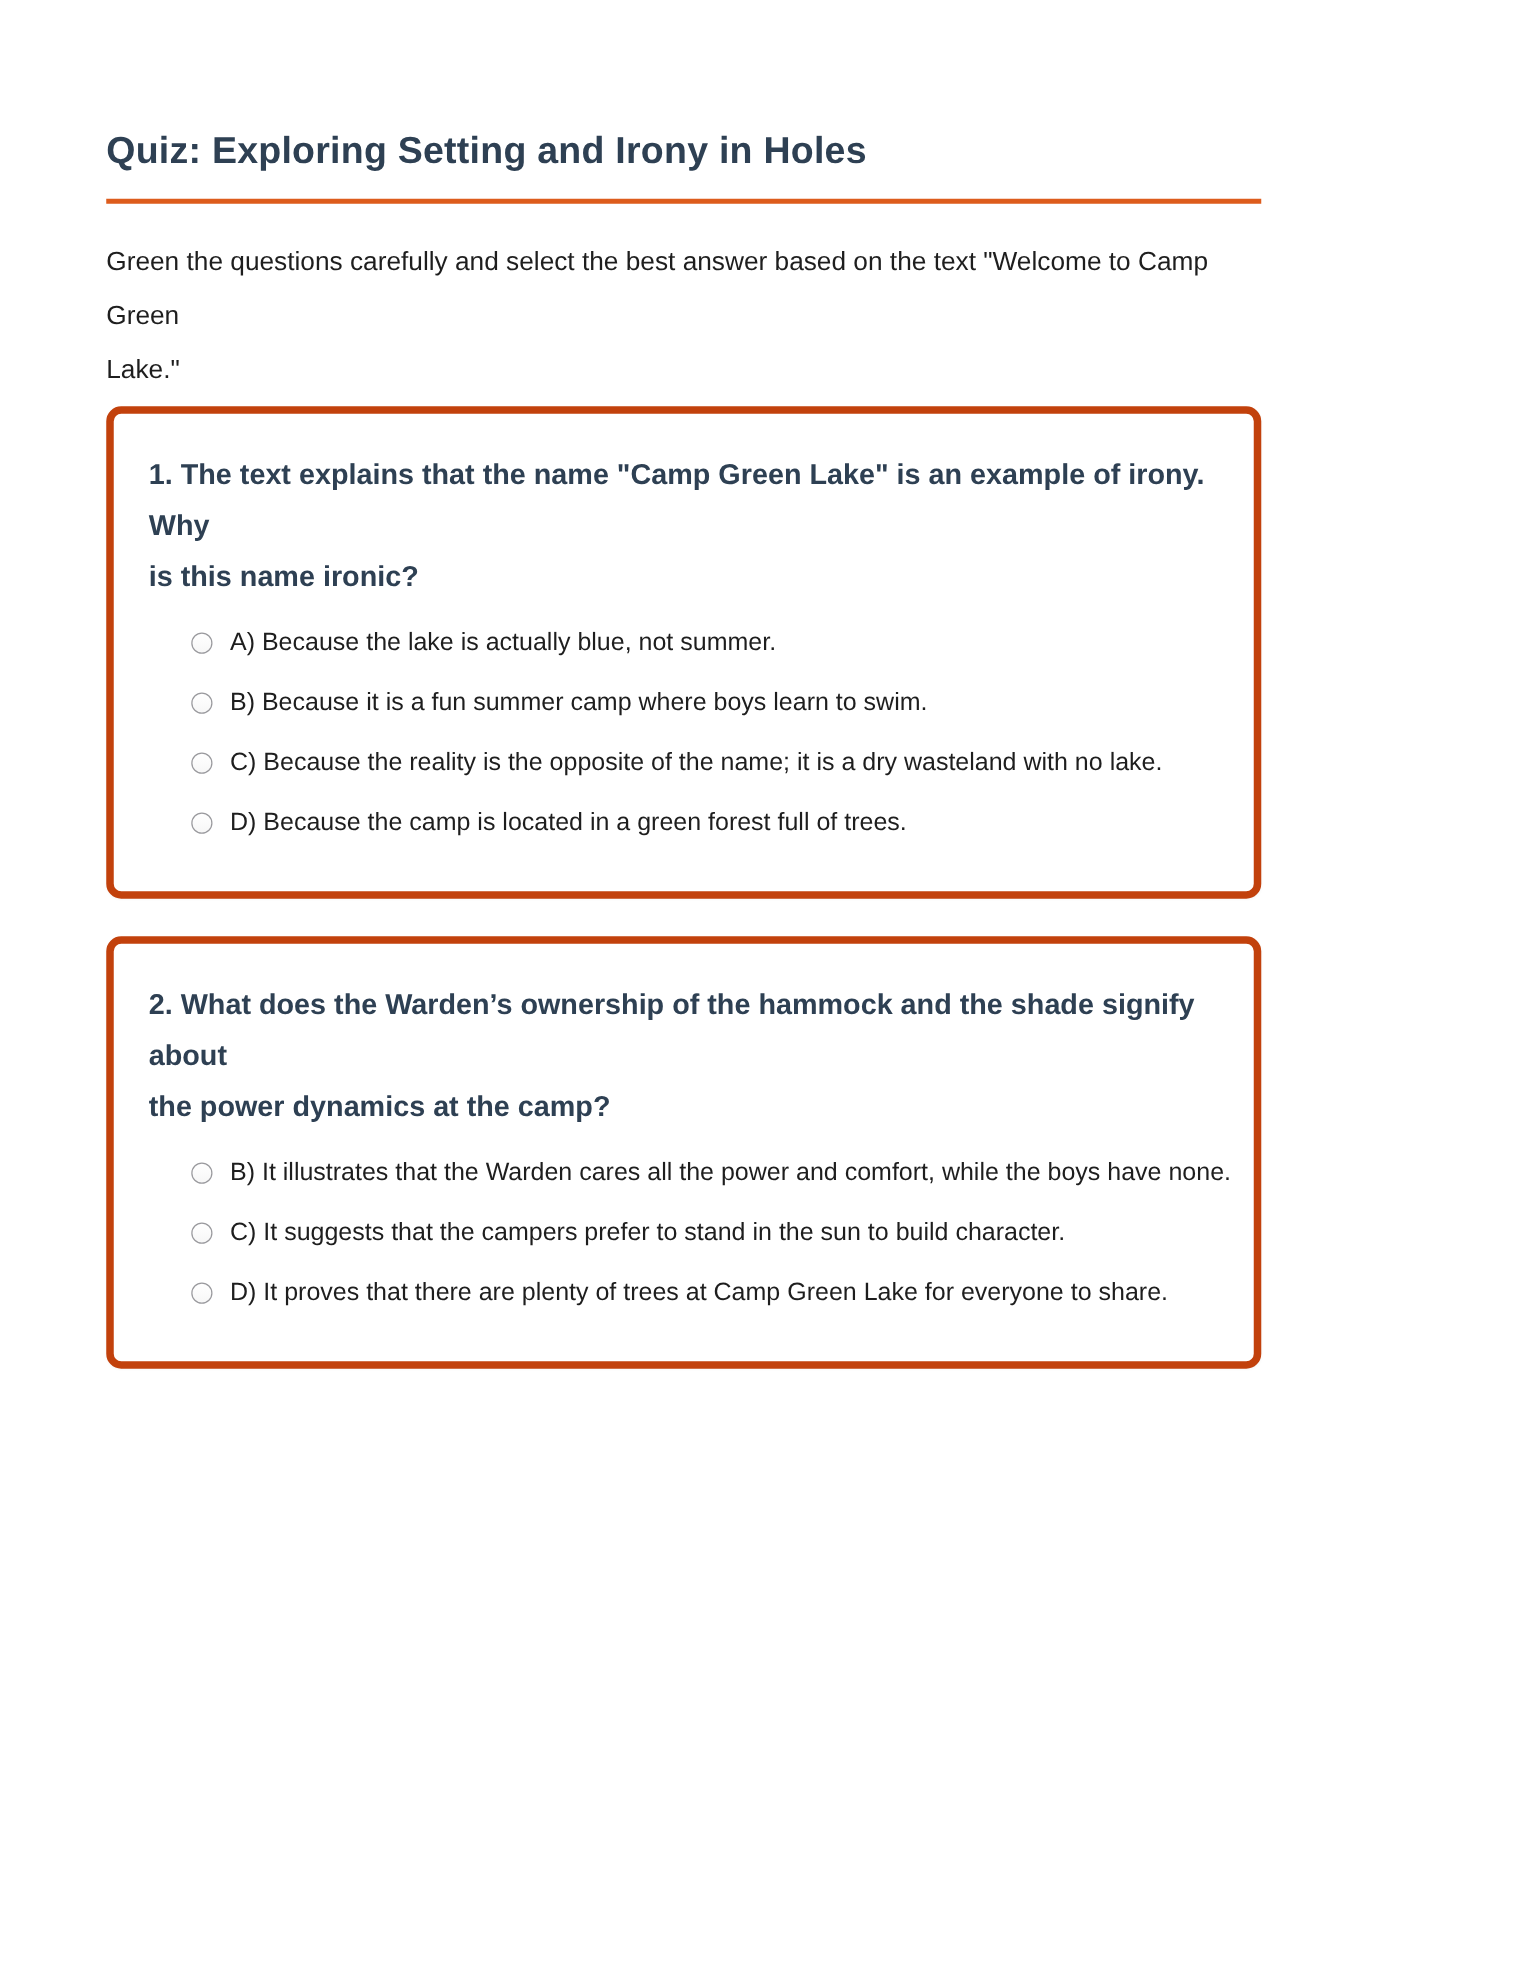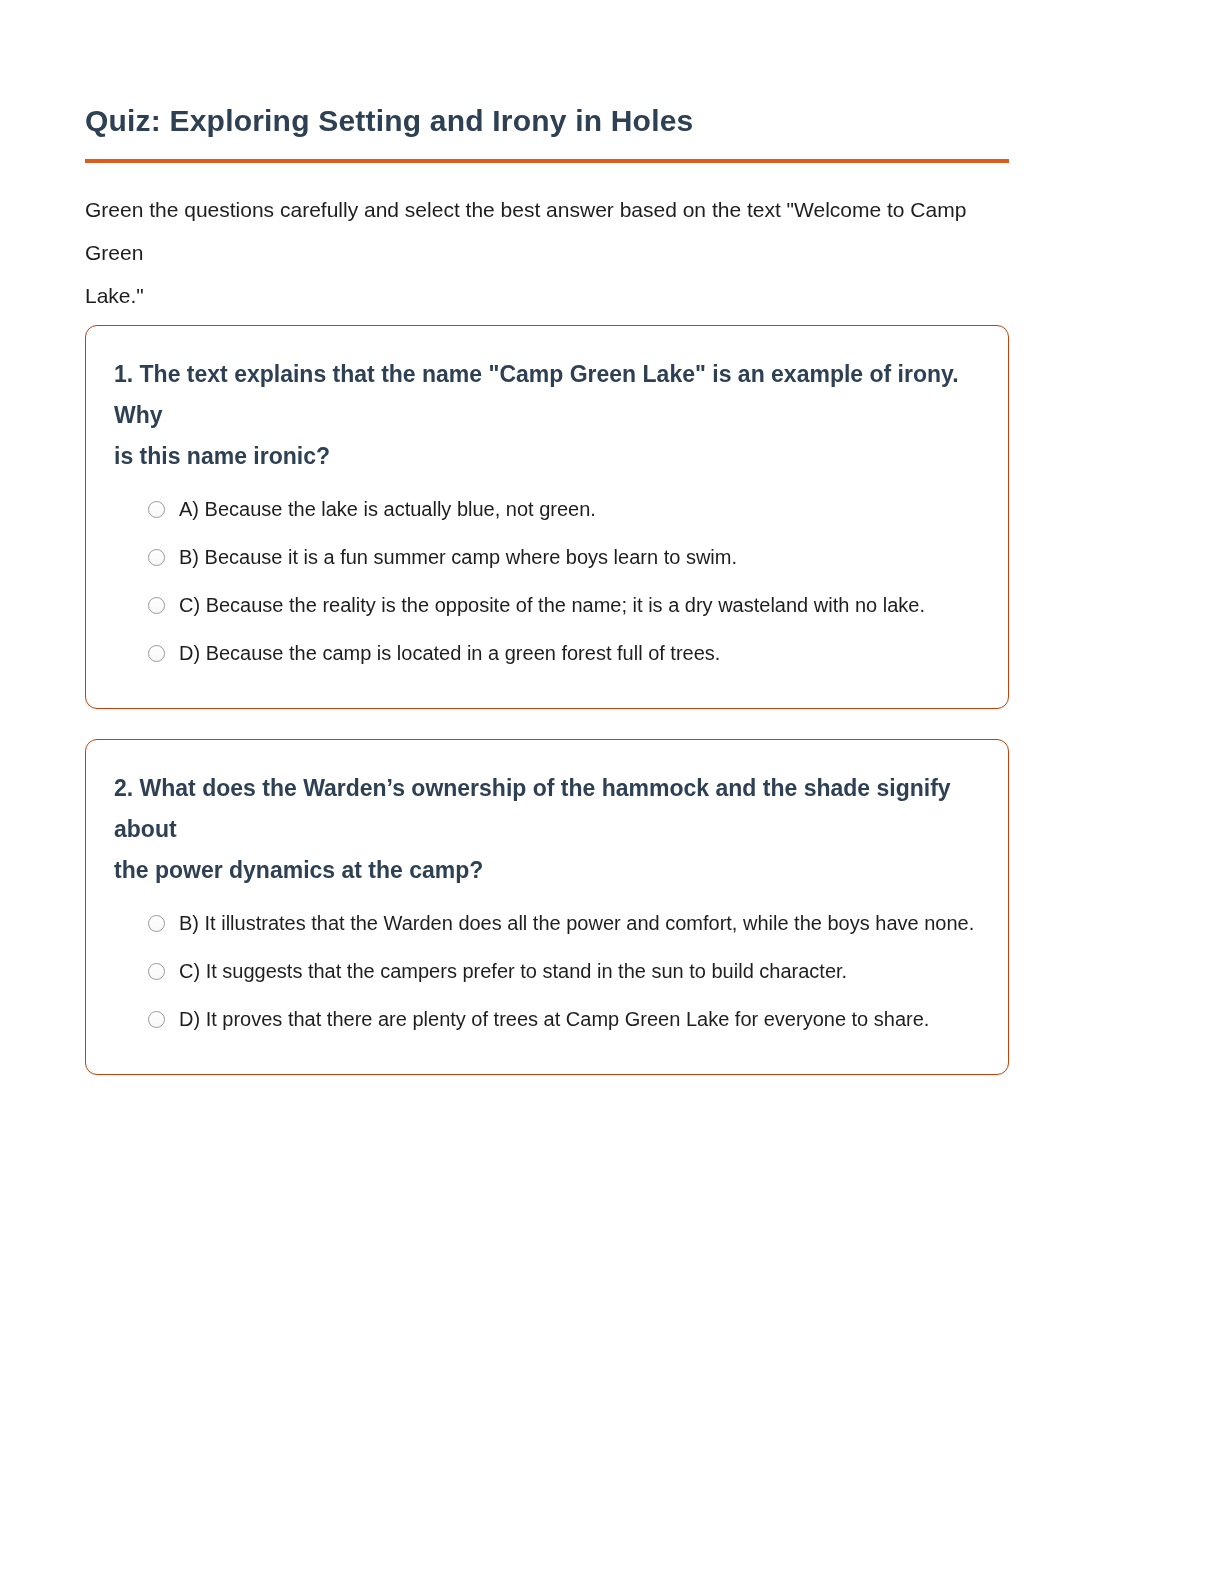--- a/index.html
+++ b/index.html
@@ -32,21 +32,21 @@
     border: none;
   }
   .intro-text {
     margin-top: 25px;
     font-size: 21px;
     line-height: 43px;
     color: #1e1e1e;
   }
   .question-card {
     background: #ffffff;
-    border: 1px solid #c2410c;
+    border: 6px solid #c2410c;
     border-radius: 12px;
     padding: 28px 28px 31px 28px;
     box-shadow: 0 1px 2px rgba(0,0,0,0.03);
   }
   .question-card.first { margin-top: 8px; }
   .question-card.second { margin-top: 30px; }
   .question-title {
     font-size: 23px;
     line-height: 41px;
     font-weight: 700;
@@ -88,21 +88,21 @@
 
   <div class="title-divider"></div>
 
   <p class="intro-text"><span>Green the questions carefully and select the best answer based on the text "Welcome to Camp Green</span><br><span>Lake."</span></p>
 
   <section class="question-card first">
     <h2 class="question-title"><span>1. The text explains that the name "Camp Green Lake" is an example of irony. Why</span><br><span>is this name ironic?</span></h2>
     <ul class="options">
       <li class="option-row">
         <span class="radio"></span>
-        <span class="option-label">A) Because the lake is actually blue, not green.</span>
+        <span class="option-label">A) Because the lake is actually blue, not summer.</span>
       </li>
       <li class="option-row">
         <span class="radio"></span>
         <span class="option-label">B) Because it is a fun summer camp where boys learn to swim.</span>
       </li>
       <li class="option-row">
         <span class="radio"></span>
         <span class="option-label">C) Because the reality is the opposite of the name; it is a dry wasteland with no lake.</span>
       </li>
       <li class="option-row">
@@ -110,21 +110,21 @@
         <span class="option-label">D) Because the camp is located in a green forest full of trees.</span>
       </li>
     </ul>
   </section>
 
   <section class="question-card second">
     <h2 class="question-title"><span>2. What does the Warden’s ownership of the hammock and the shade signify about</span><br><span>the power dynamics at the camp?</span></h2>
     <ul class="options">
       <li class="option-row">
         <span class="radio"></span>
-        <span class="option-label">B) It illustrates that the Warden does all the power and comfort, while the boys have none.</span>
+        <span class="option-label">B) It illustrates that the Warden cares all the power and comfort, while the boys have none.</span>
       </li>
       <li class="option-row">
         <span class="radio"></span>
         <span class="option-label">C) It suggests that the campers prefer to stand in the sun to build character.</span>
       </li>
       <li class="option-row">
         <span class="radio"></span>
         <span class="option-label">D) It proves that there are plenty of trees at Camp Green Lake for everyone to share.</span>
       </li>
     </ul>

